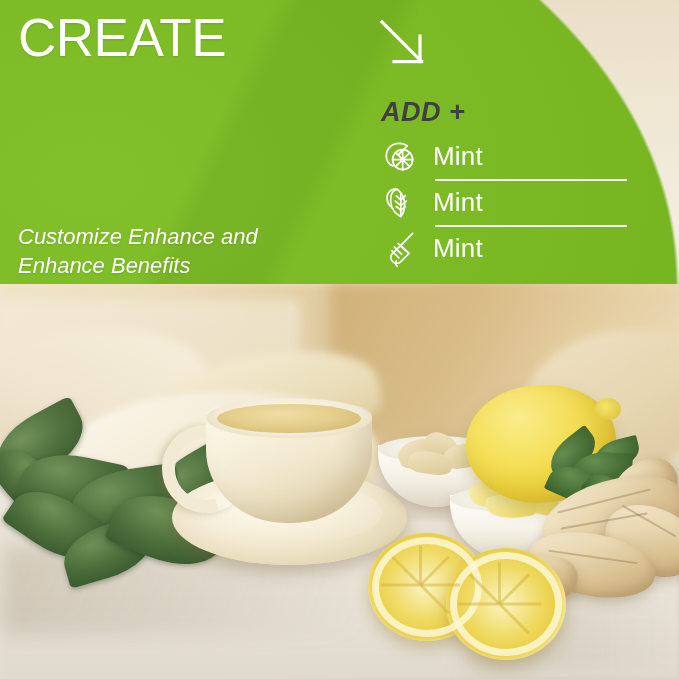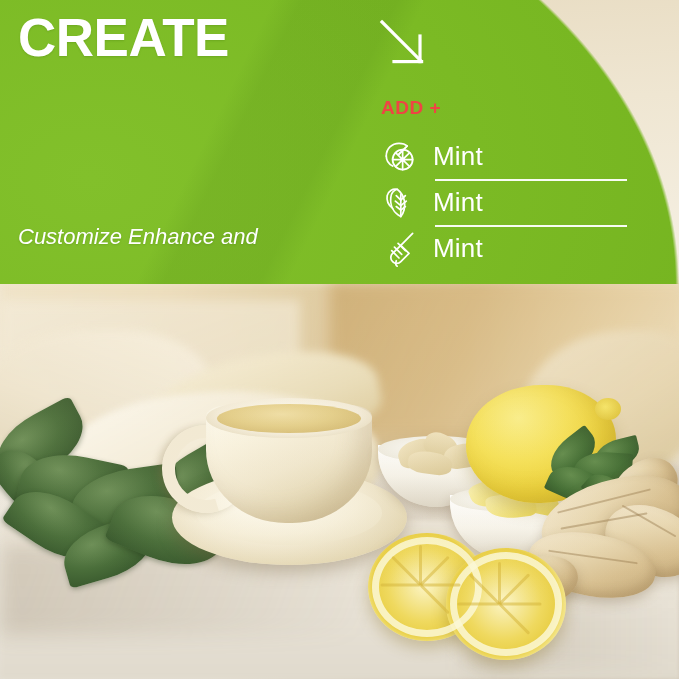--- a/index.html
+++ b/index.html
@@ -167,38 +167,38 @@
         rgba(255,255,255,0) 100%),
       radial-gradient(ellipse 120% 130% at 18% 78%, #82c02b 0%, #7bba24 45%, #71b01e 100%);
     border-radius:0 0 0 0;
     -webkit-mask-image:radial-gradient(ellipse 100% 100% at 0% 100%, #000 0 99.5%, transparent 100%);
             mask-image:radial-gradient(ellipse 100% 100% at 0% 100%, #000 0 99.5%, transparent 100%);
   }
 
   
   .headline{
     position:absolute;left:18px;top:12px;width:300px;
-    color:#fff;font-weight:bold;
+    color:#fff;font-weight:normal;
     font-size:53px;line-height:.97;letter-spacing:-.5px;
     text-transform:uppercase;
     text-shadow:0 1px 2px rgba(60,110,10,.25);
   }
   .headline div{display:block;}
   .subline{
     position:absolute;left:18px;top:222px;width:320px;
     color:#fff;font-style:italic;font-size:22px;line-height:1.34;
     text-shadow:0 1px 2px rgba(60,110,10,.25);
   }
 
   
   .arrow{position:absolute;left:378px;top:18px;width:54px;height:54px;}
 
   
   .addhead{position:absolute;left:381px;top:97px;
-    color:#ef4444;font-size:19px;font-weight:bold;letter-spacing:.5px;}
+    color:#404040;font-size:27px;font-weight:bold;font-style:italic;letter-spacing:.5px;}
 
   .addlist{position:absolute;left:379px;top:133px;width:262px;}
   .addrow{position:relative;display:flex;align-items:center;height:46px;}
   .addrow + .addrow{border-top:1.4px solid rgba(255,255,255,.92);}
   .addrow .ic{width:44px;height:44px;flex:0 0 44px;display:flex;align-items:center;justify-content:center;
     margin-left:-2px;}
   .addrow .lbl{color:#fff;font-size:26px;padding-left:12px;letter-spacing:.2px;}
   .addrow:nth-child(1){border-top:none;}
   
   .addrow + .addrow{border-top:none;}
@@ -294,20 +294,21 @@
 
   <div class="green-wrap">
     <div class="green"></div>
 
     <div class="headline">
       <div>CREATE</div>
     </div>
 
     <div class="subline">
       <div>Customize Enhance and</div>
+      <div>Enhance Benefits</div>
     </div>
 
     <div class="arrow">
       <svg viewBox="0 0 54 54" width="54" height="54" fill="none" stroke="#ffffff" stroke-width="3.2" stroke-linecap="square">
         <line x1="4" y1="4" x2="42" y2="42"></line>
         <line x1="42" y1="18" x2="42" y2="43.6"></line>
         <line x1="16" y1="43.6" x2="43.6" y2="43.6"></line>
       </svg>
     </div>
 

